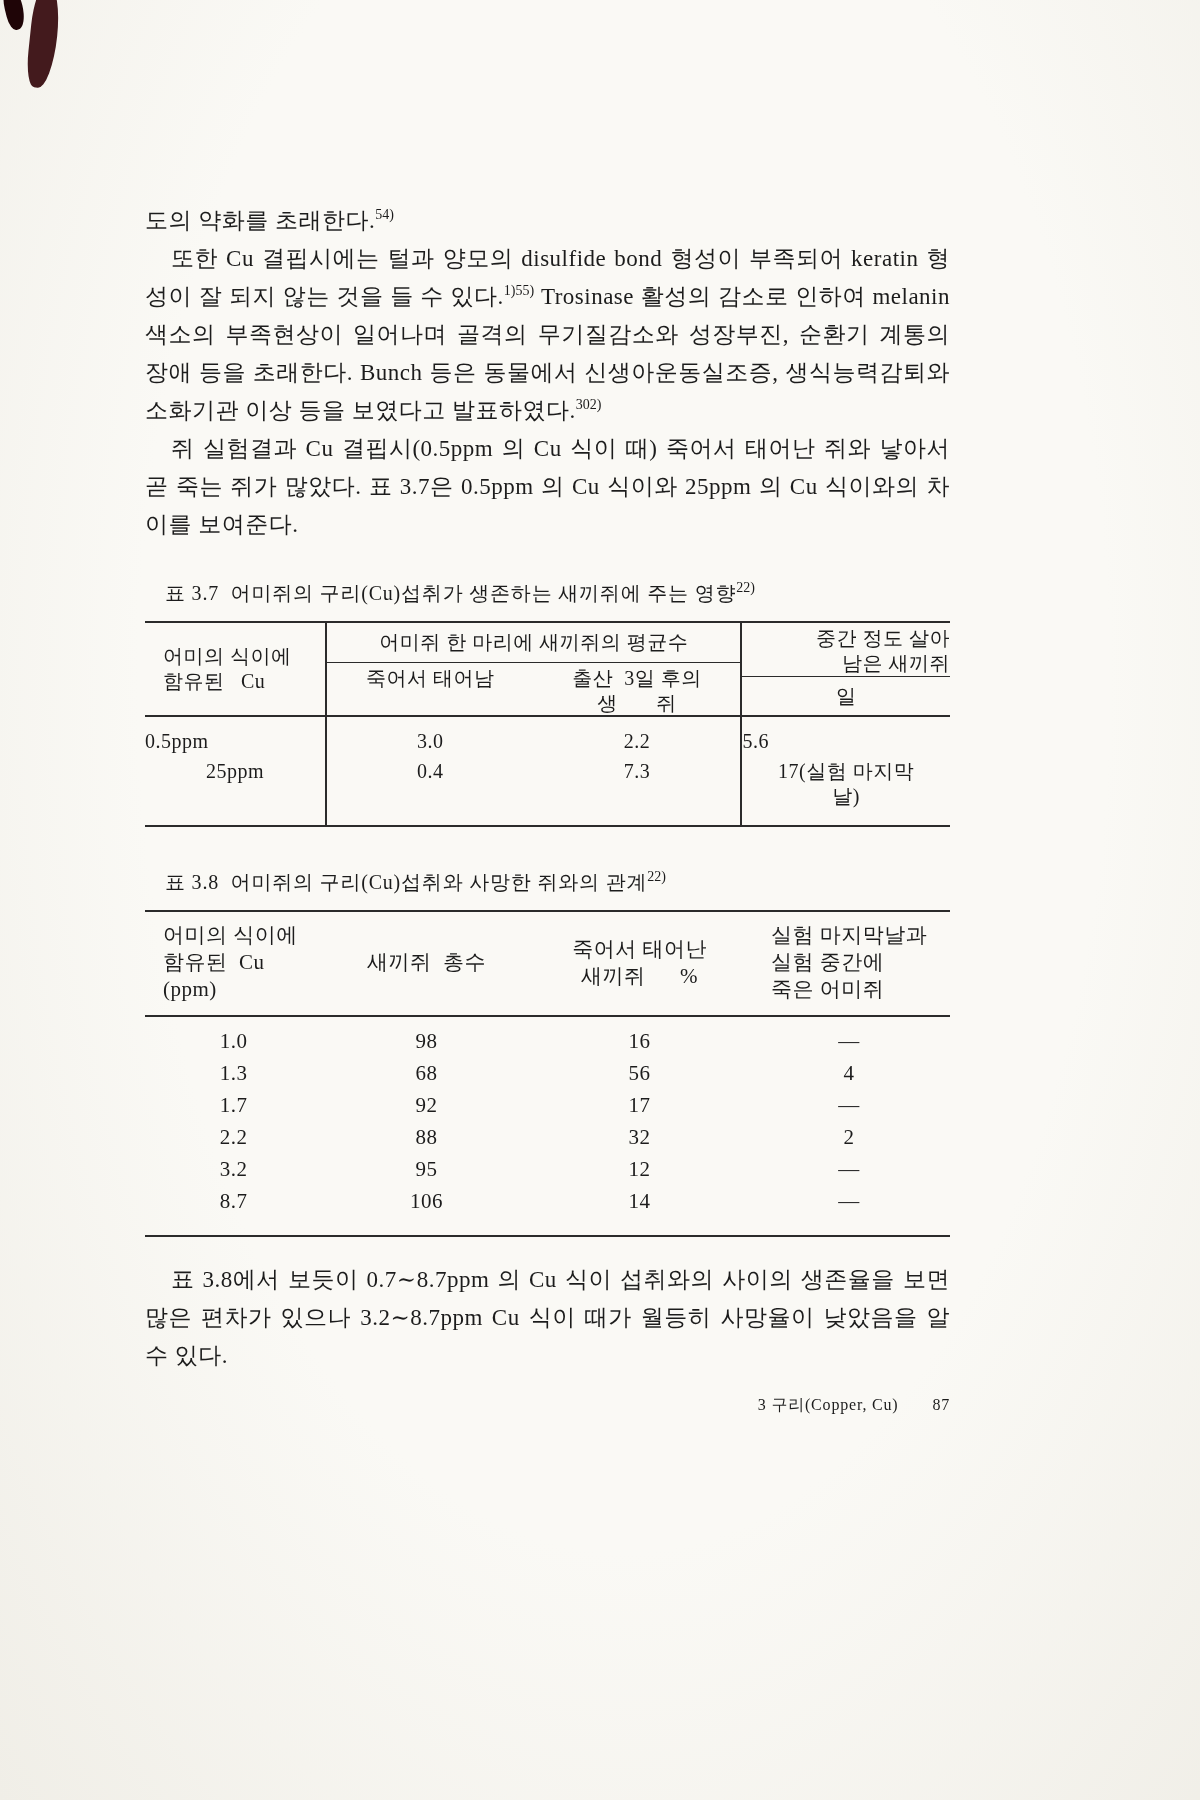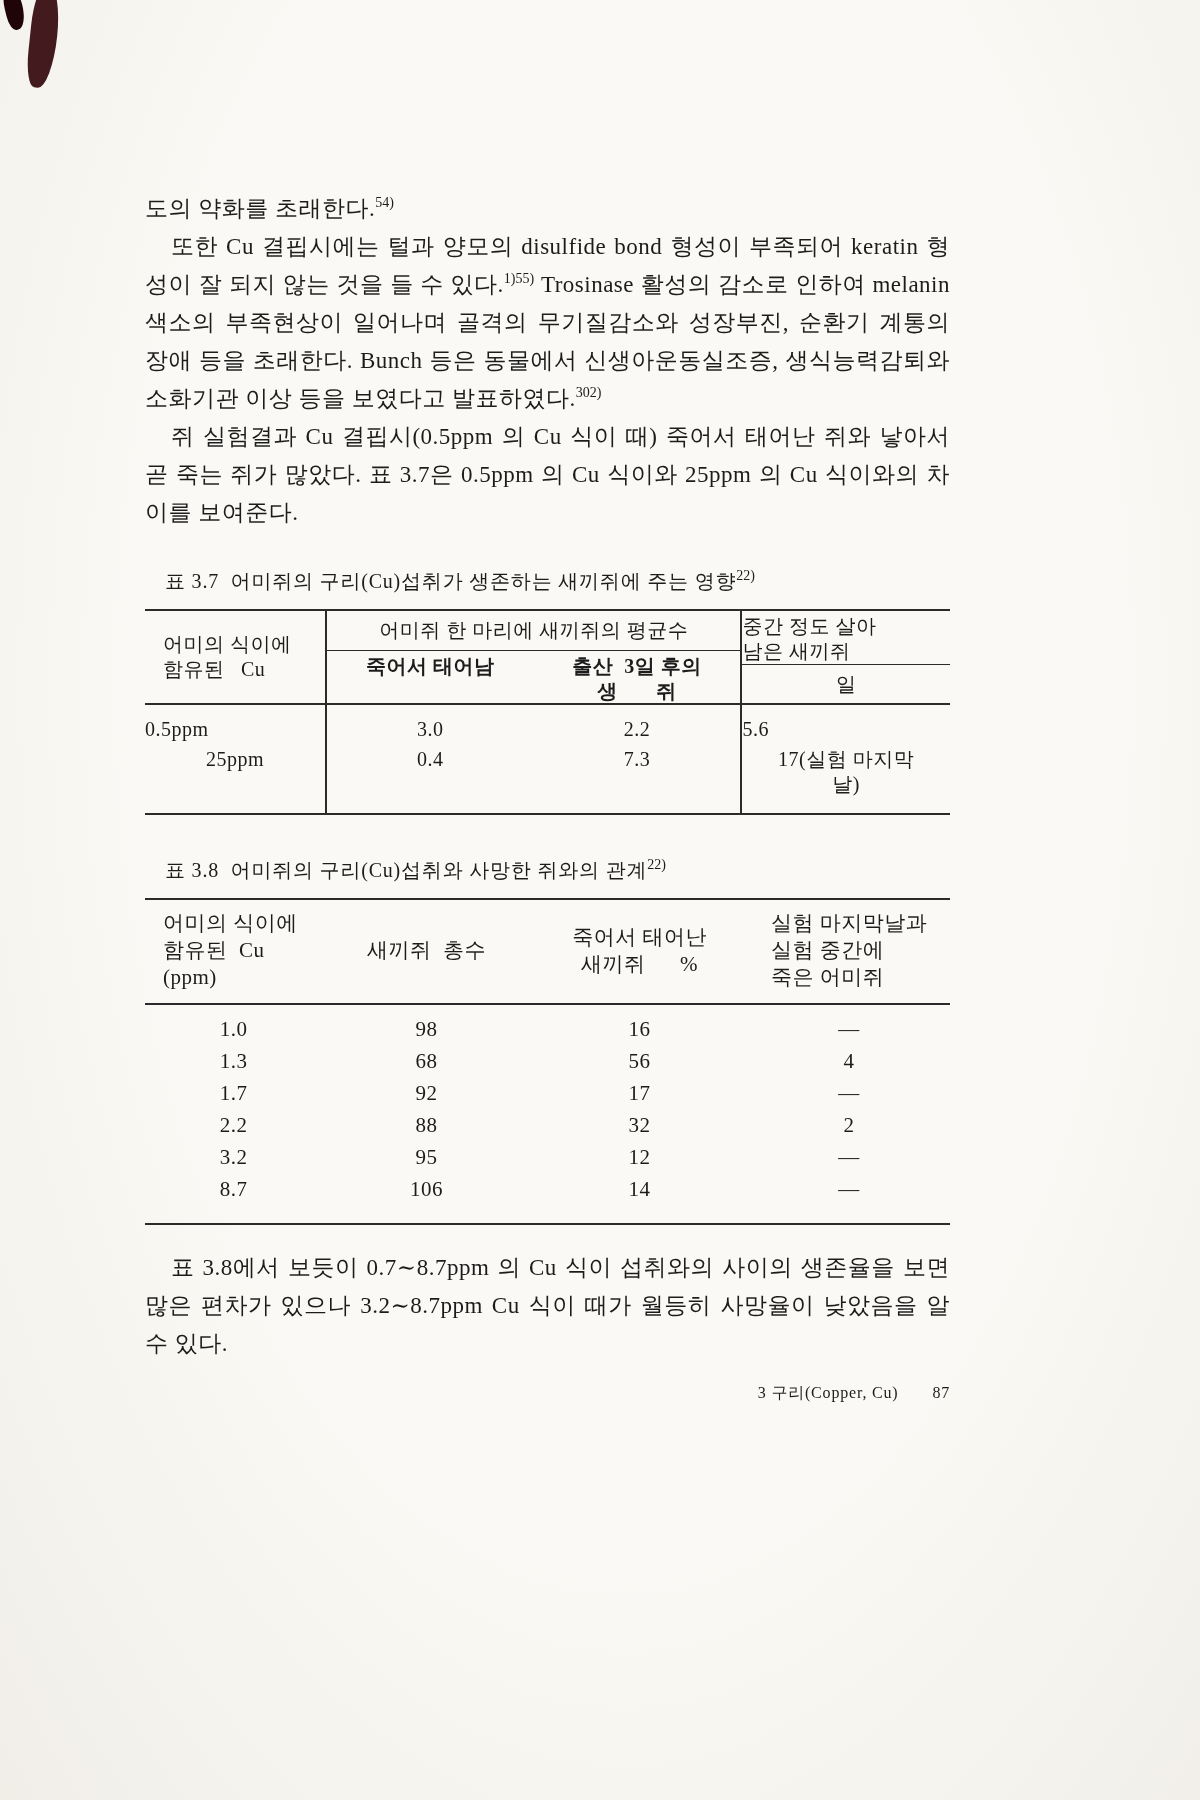--- a/index.html
+++ b/index.html
@@ -14,41 +14,41 @@
     box-sizing:border-box;
   }
   .page * { box-sizing:border-box; }
 
   
   .art1 { position:absolute; left:30px; top:-14px; width:27px; height:102px;
           background:#35090d; border-radius:45% 55% 60% 40%; transform:rotate(6deg); opacity:.93; }
   .art2 { position:absolute; left:5px; top:-12px; width:18px; height:42px;
           background:#1f0507; border-radius:50% 50% 60% 40%; transform:rotate(-14deg); }
 
-  .content { position:absolute; left:145px; top:190px; width:805px; }
+  .content { position:absolute; left:145px; top:202px; width:805px; }
 
   .para { margin:0; font-size:23px; line-height:38px; text-align:justify; letter-spacing:0.5px; }
   .indent { text-indent:26px; }
   sup.fn { font-size:14px; vertical-align:super; line-height:0; letter-spacing:0; }
 
   .caption { margin:36px 0 14px 0; font-size:20px; letter-spacing:0.8px; padding-left:20px; }
   .caption.cap38 { margin-top:42px; }
 
   
   .t37 { display:flex; border-top:2px solid #2b2b2b; border-bottom:2px solid #2b2b2b;
          font-size:20px; line-height:25px; letter-spacing:0.5px; }
   .t37 .colA { width:197px; border-right:2px solid #2b2b2b; }
   .t37 .colB { width:448px; }
   .t37 .colC { width:227px; border-left:2px solid #2b2b2b; }
   .hblock { height:94px; border-bottom:2px solid #2b2b2b; }
   .colA .hblock { display:flex; align-items:center; padding-left:18px; white-space:pre-line; }
   .btitle { height:40px; line-height:38px; text-align:center; border-bottom:1px solid #2b2b2b; }
-  .bsubs { display:flex; padding-top:3px;font-weight:bold; }
+  .bsubs { display:flex; padding-top:3px; }
   .bsub { width:50%; text-align:center; white-space:pre-line; }
-  .ctitle { height:54px; border-bottom:1px solid #2b2b2b; text-align:left; white-space:pre-line; padding-top:3px; }
+  .ctitle { height:54px; border-bottom:1px solid #2b2b2b; text-align:right; white-space:pre-line; padding-top:3px; }
   .cunit { text-align:center; padding-top:7px; }
   .drow1 { padding-top:12px; height:42px; text-align:left; }
   .drow2 { padding-bottom:16px; text-align:center; white-space:pre-line; }
   .bdata1, .bdata2 { display:flex; }
   .bdata1 .bcell { width:50%; text-align:center; padding-top:12px; height:42px; }
   .bdata2 .bcell { width:50%; text-align:center; }
 
   
   .t38 { border-top:2px solid #2b2b2b; border-bottom:2px solid #2b2b2b;
          font-size:21px; letter-spacing:0.5px; }

